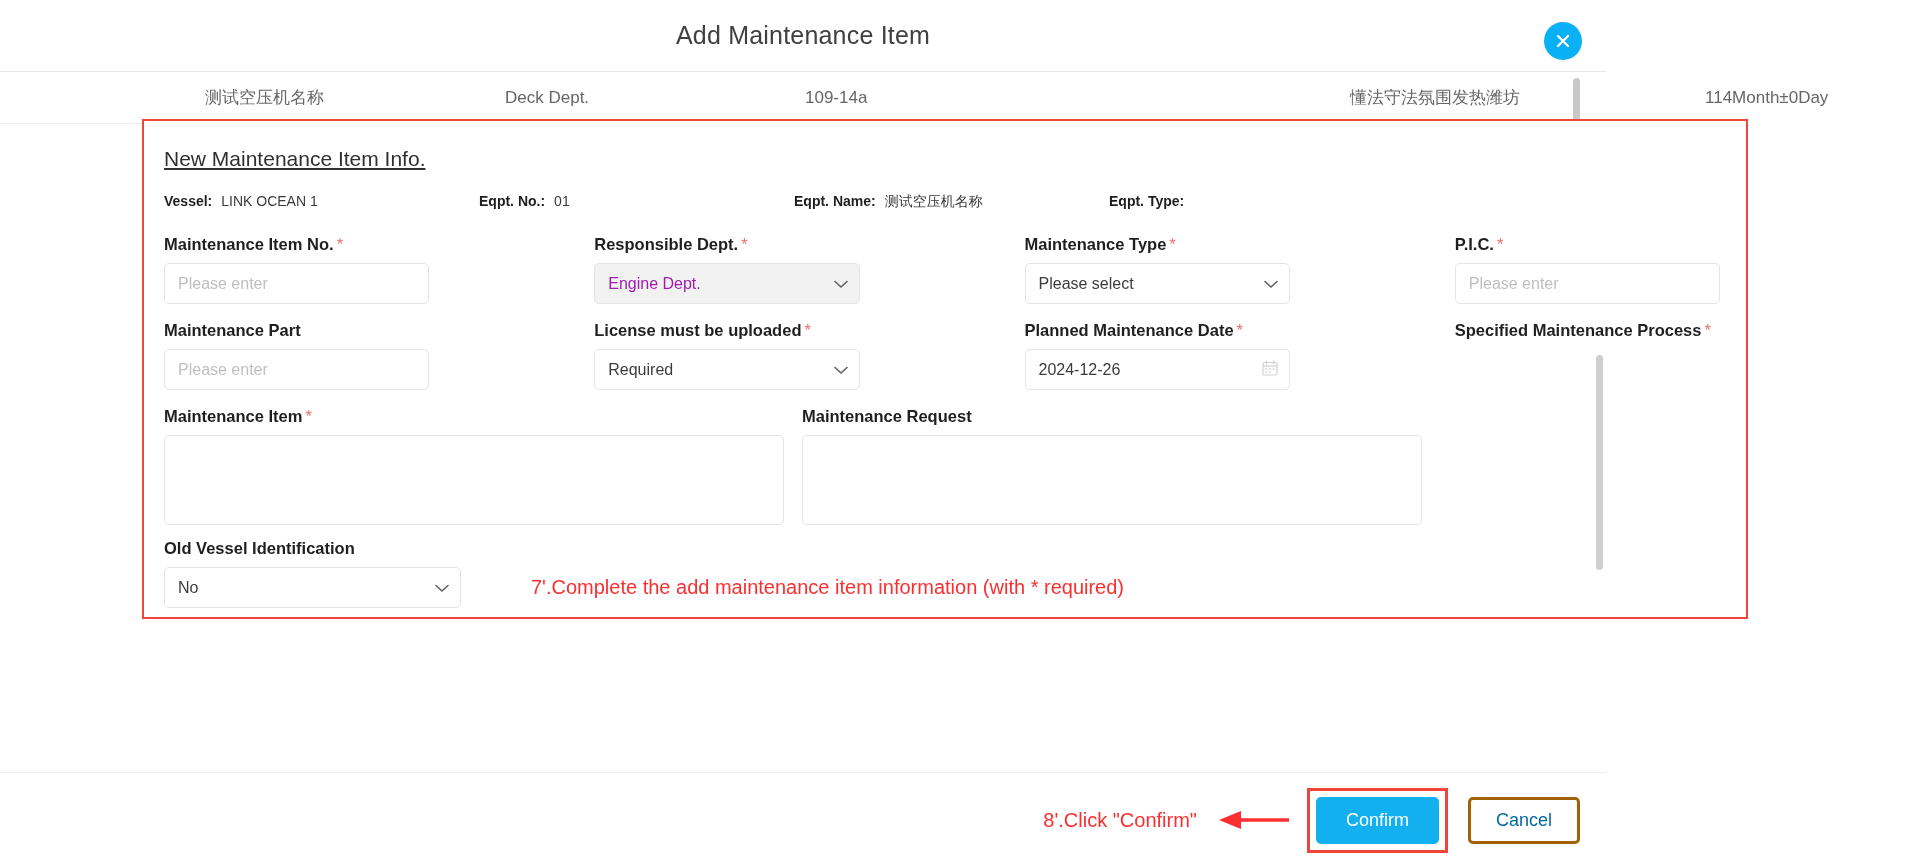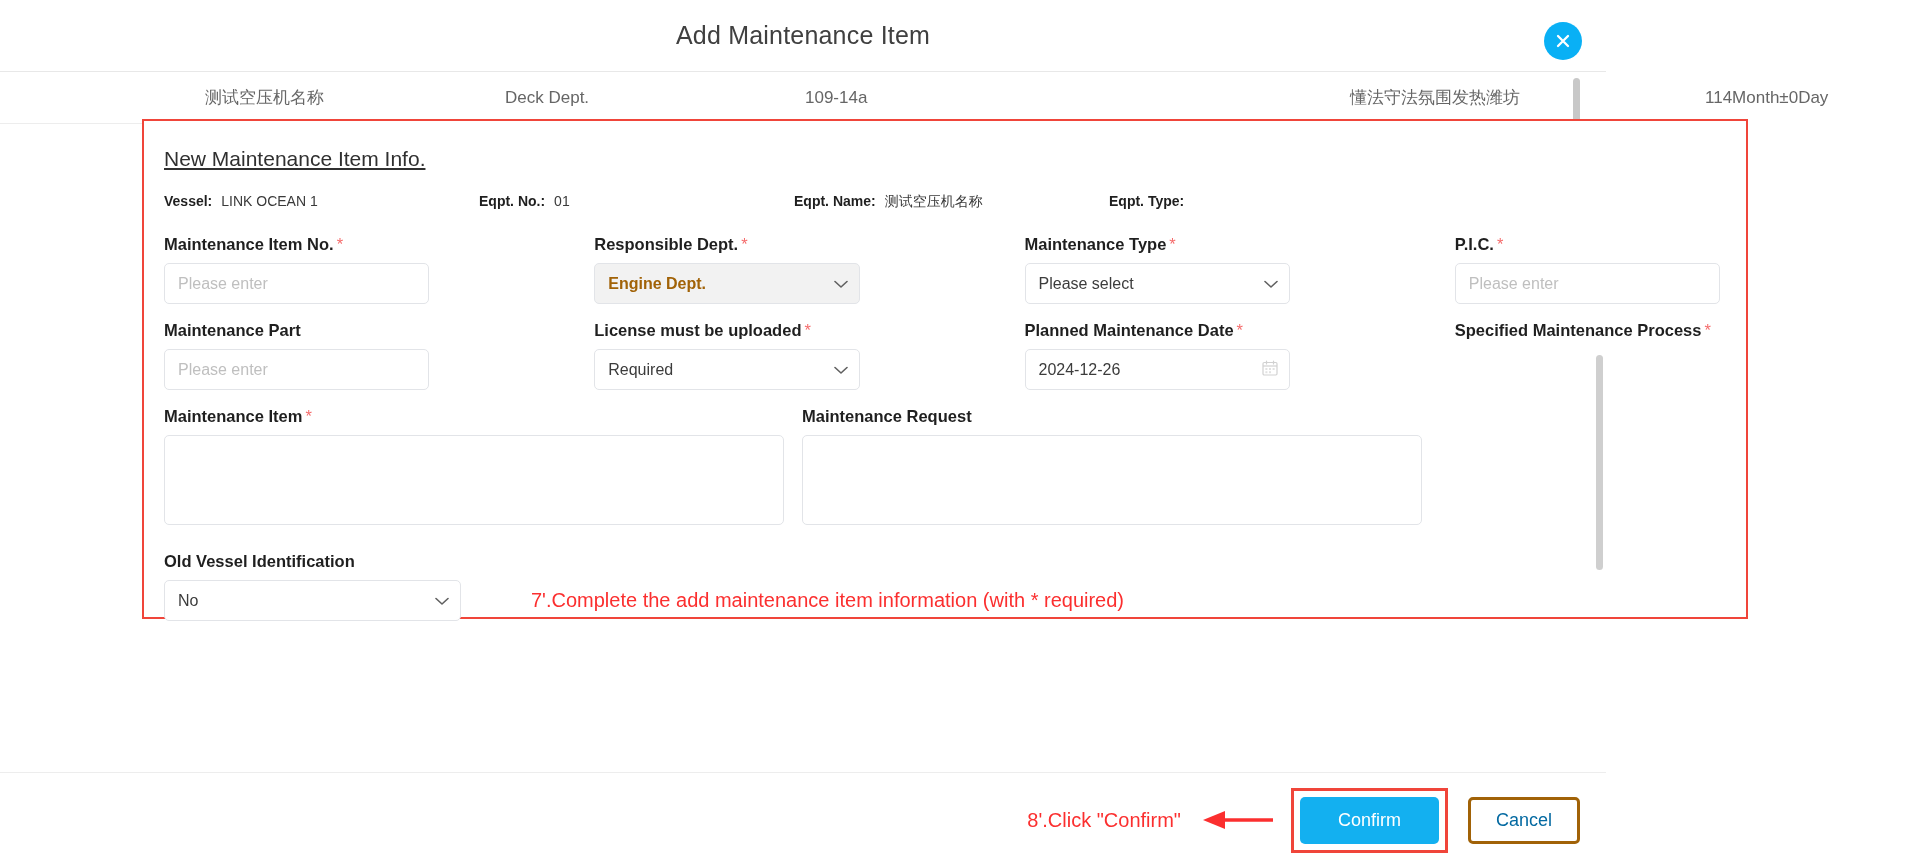--- a/index.html
+++ b/index.html
@@ -118,37 +118,37 @@
     border: 1px solid #e2e4e8;
     border-radius: 5px;
     background: #fff;
     display: flex; align-items: center;
     padding: 0 32px 0 13px;
     font-size: 16px;
     color: #3c3c3c;
     cursor: pointer;
   }
   .control.placeholder { color: #bfbfbf; }
-  .control.disabled { background: #f2f2f2; color: #a16207; font-weight: bold; }
+  .control.disabled { background: #f2f2f2; color: #a21caf; }
   .control.text { cursor: text; }
 
   .caret {
     position: absolute; right: 11px; top: 50%;
     transform: translateY(-50%);
     pointer-events: none;
   }
   .cal-icon {
     position: absolute; right: 11px; top: 50%;
     transform: translateY(-50%);
     pointer-events: none;
     opacity: .45;
   }
 
   
-  .grid-2 { display: flex; margin-bottom: 27px; }
+  .grid-2 { display: flex; margin-bottom: 14px; }
   .field-wide { width: 620px; margin-right: 18px; }
   .field-wide:last-child { margin-right: 0; }
   .textarea-box {
     height: 90px;
     border: 1px solid #e2e4e8;
     border-radius: 5px;
     background: #fff;
   }
 
   
@@ -186,21 +186,21 @@
     background: #fff;
     display: inline-flex;
     margin-right: 20px;
   }
   .btn-confirm {
     background: #13b0f0;
     color: #fff;
     border: none;
     border-radius: 5px;
     font-size: 18px;
-    padding: 0 38px;
+    padding: 0 30px;
     height: 47px;
     cursor: pointer;
     font-family: "Liberation Sans", sans-serif;
   }
   .btn-cancel {
     background: #fff;
     color: #0369a1;
     border: 3px solid #a16207;
     border-radius: 5px;
     font-size: 18px;

